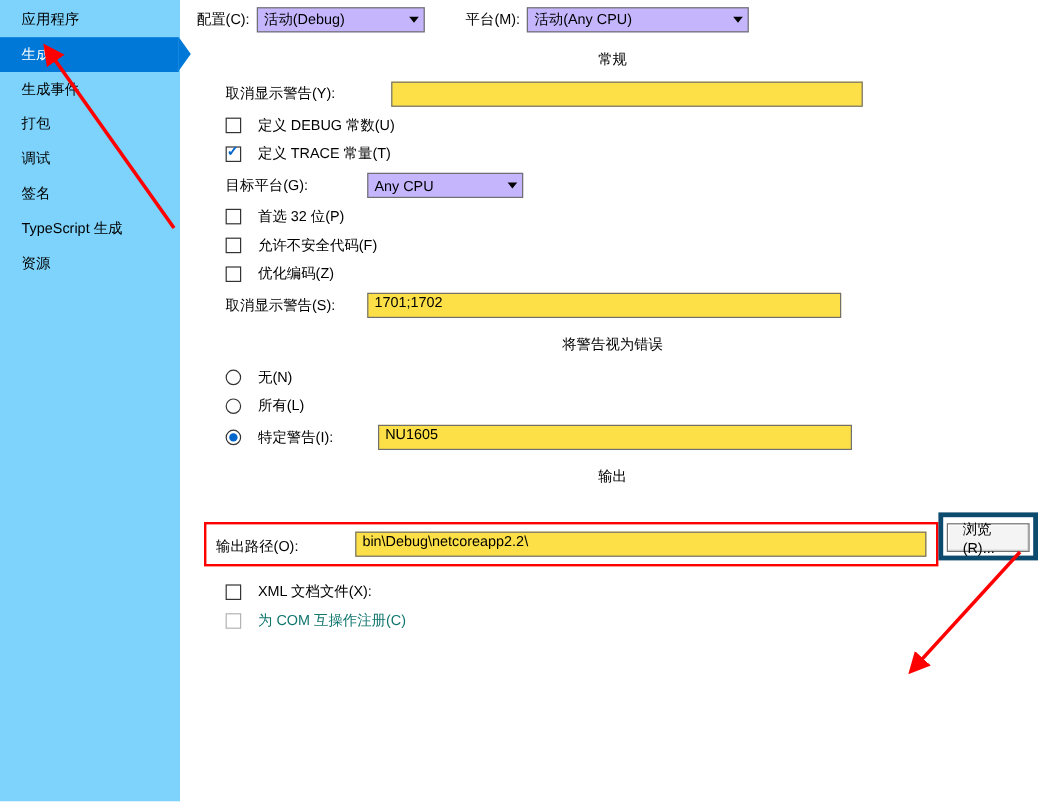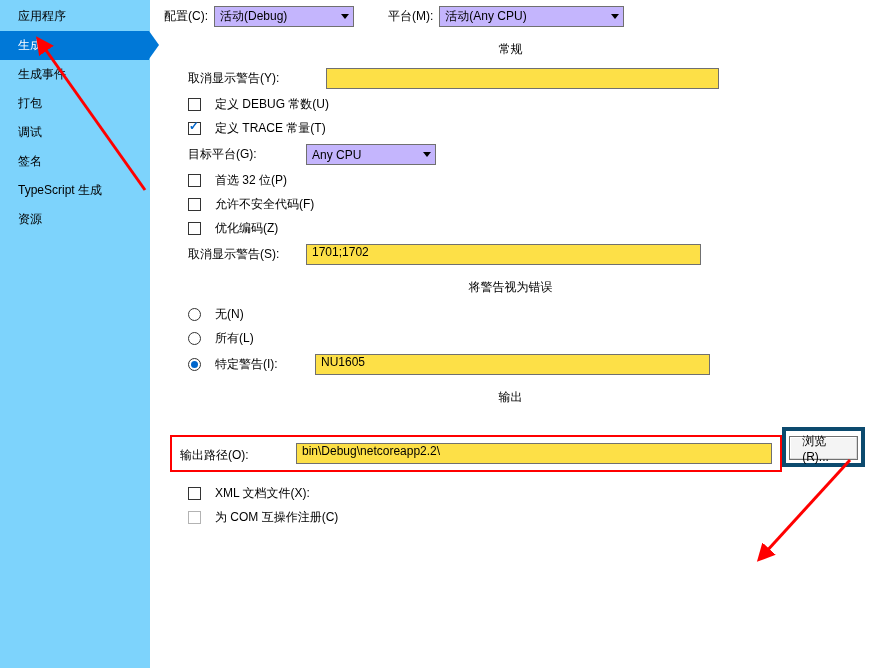--- a/index.html
+++ b/index.html
@@ -37,21 +37,21 @@
   .chk.checked { }
   .chk.disabled { border-color:#b3b3b3; }
   .rad { width:13px; height:13px; border:1px solid #333; border-radius:50%; display:inline-block; background:#fff; position:relative; margin-right:6px; }
   .rad.sel::after { content:""; position:absolute; top:2px; left:2px; width:7px; height:7px; border-radius:50%; background:#0066cc; }
   
   .out-wrap { border:2px solid #ff0000; padding:6px 8px; display:flex; align-items:flex-end; margin:19px 0 6px 6px; width:680px; }
   .out-wrap .lab { width:116px; }
   .out-wrap .tbox { flex:1; }
   .btn { height:24px; border:1px solid #707070; background:#f4f4f4; padding:0 12px; display:inline-flex; align-items:center; cursor:pointer; box-shadow:inset -1px -1px 0 #d8d8d8, inset 1px 1px 0 #fff; }
   .btn-frame { border:4px solid #0c4a6e; padding:3px; display:inline-block; margin-left:0; }
-  .muted { color:#000000; }
+  .muted { color:#0f766e; }
   
   .arrow { position:absolute; pointer-events:none; }
   .arrow svg { overflow:visible; }
 </style>
 </head>
 <body>
 
 <div class="page">
 
   <div class="sidebar">

